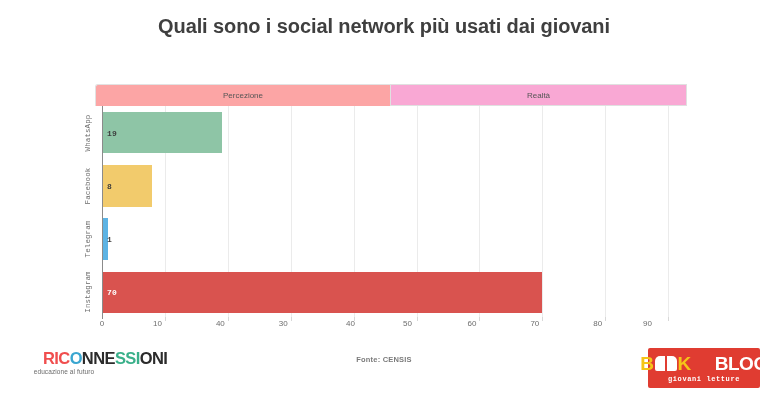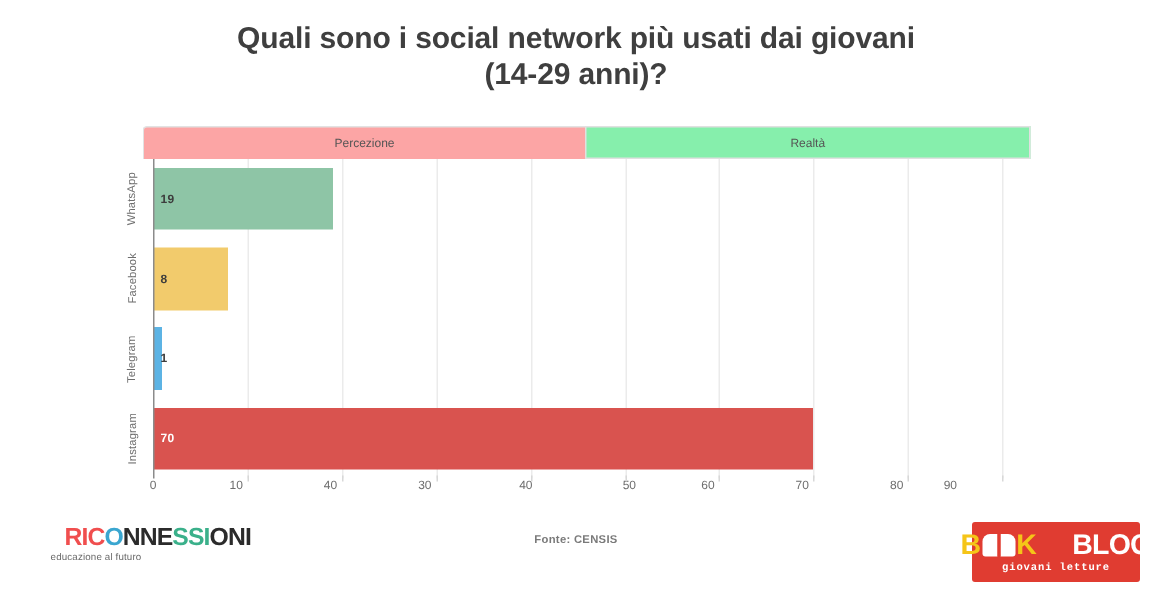--- a/index.html
+++ b/index.html
@@ -56,32 +56,33 @@
   }
   .tab.active {
     width: 295px;
     background: #fca5a5;
     border-bottom: none;
     border-right: none;
     border-top-left-radius: 3px;
   }
   .tab.inactive {
     width: 297px;
-    background: #86efac;
+    background: #f9a8d4;
     border-left: 1px solid #dcdcdc;
     border-color: #e0e0e0;
   }
 
   
   .plot-wrap {
     position: absolute;
     left: 95px;
     top: 106px;
     width: 592px;
     height: 213px;
+    font-family: Liberation Mono, monospace;
   }
   .plot-inner {
     position: absolute;
     left: 0; top: 0; right: 0; bottom: 0;
   }
   .gridlines {
     position: absolute;
     left: 0; top: 0; right: 0; bottom: 0;
   }
   .gridline {
@@ -281,21 +282,20 @@
     letter-spacing: 0.6px;
     margin-top: 2px;
     font-family: "Liberation Mono", monospace;
   }
 </style>
 </head>
 <body>
 
 <div class="title-block">
   <div class="title-line">Quali sono i social network più usati dai giovani</div>
-  <div class="title-line">(14-29 anni)?</div>
 </div>
 
 <div class="card">
   <div class="tabs">
     <div class="tab active">
       <span>Percezione</span>
     </div>
     <div class="tab inactive">
       <span>Realtà</span>
     </div>
@@ -354,29 +354,29 @@
 <div class="xaxis" id="xaxis">
     <div class="xtick zero" style="left: 7px;">0</div>
     <div class="xtick" style="left: 69.9032px;">10</div>
     <div class="xtick-mark" style="left: 69.9032px;"></div>
     <div class="xtick" style="left: 132.806px;">40</div>
     <div class="xtick-mark" style="left: 132.806px;"></div>
     <div class="xtick" style="left: 195.71px;">30</div>
     <div class="xtick-mark" style="left: 195.71px;"></div>
     <div class="xtick" style="left: 263px;">40</div>
     <div class="xtick-mark" style="left: 258.613px;"></div>
-    <div class="xtick" style="left: 332px;">50</div>
+    <div class="xtick" style="left: 320px;">50</div>
     <div class="xtick-mark" style="left: 321.516px;"></div>
     <div class="xtick" style="left: 384.419px;">60</div>
     <div class="xtick-mark" style="left: 384.419px;"></div>
     <div class="xtick" style="left: 447.323px;">70</div>
     <div class="xtick-mark" style="left: 447.323px;"></div>
     <div class="xtick" style="left: 510.226px;">80</div>
     <div class="xtick-mark" style="left: 510.226px;"></div>
-    <div class="xtick" style="left: 546px;">90</div>
+    <div class="xtick" style="left: 560px;">90</div>
     <div class="xtick-mark" style="left: 573.129px;"></div>
   </div>
 
 <div class="source">Fonte: CENSIS</div>
 
 <div class="logo-ric">
   <div class="ric-word">
     <span class="b1">RIC</span><span class="b2">O</span><span>NNE</span><span class="b3">SSI</span><span>ONI</span>
   </div>
   <div class="ric-tag">educazione al futuro</div>

